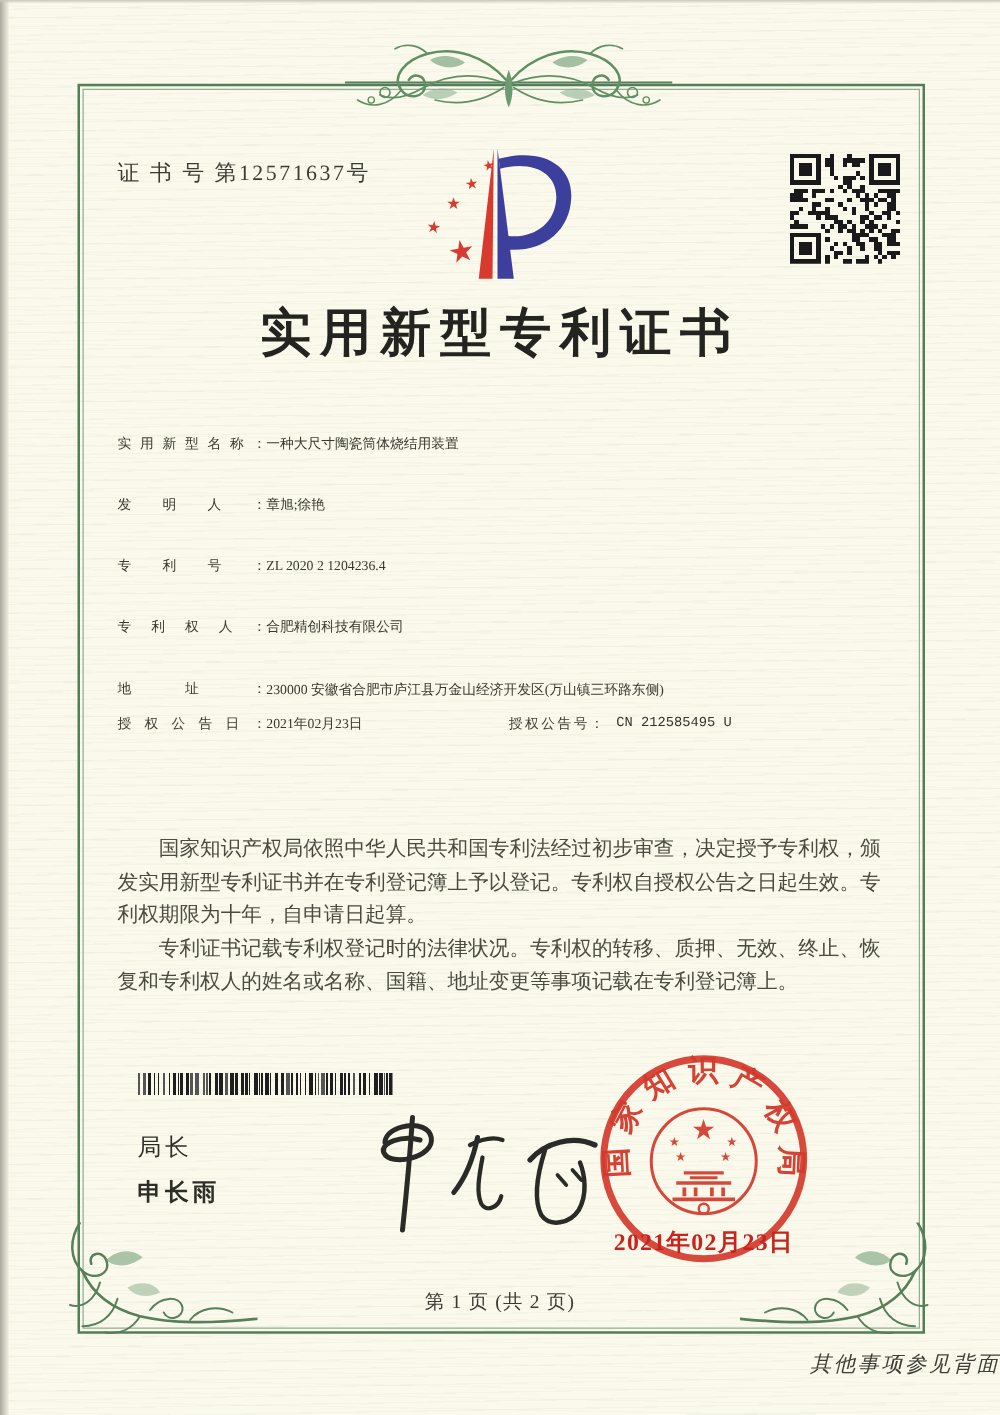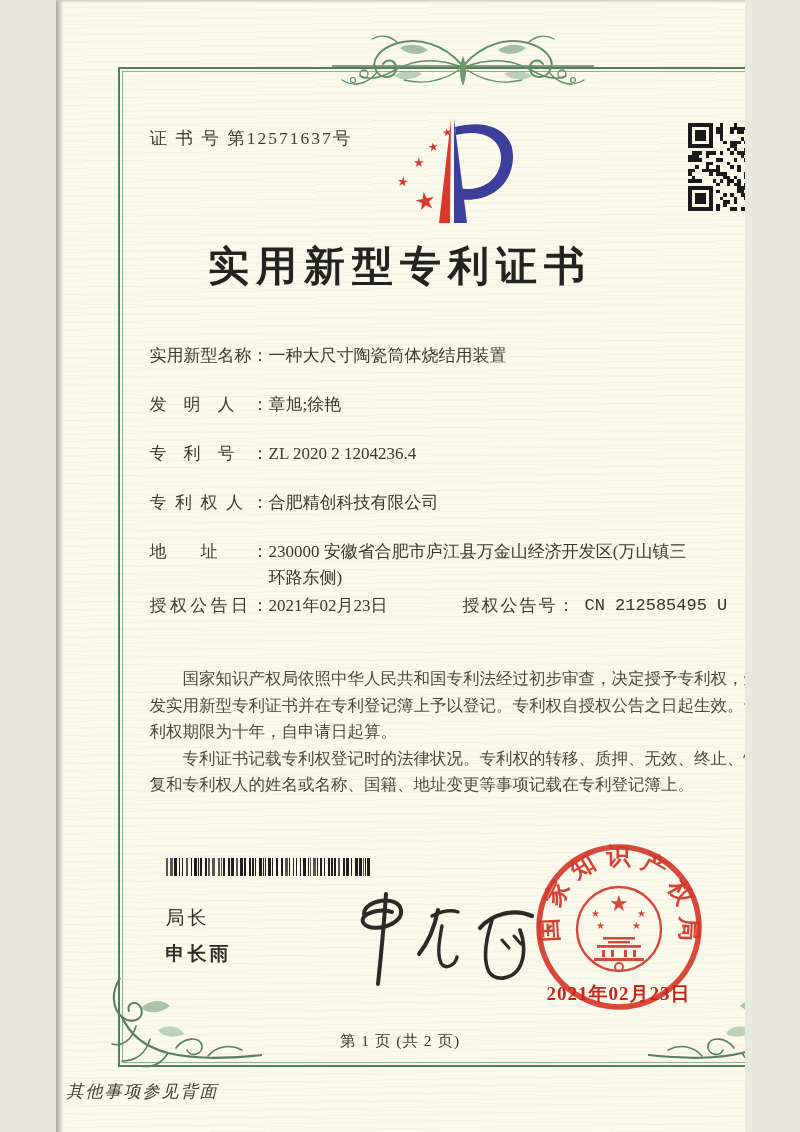--- a/index.html
+++ b/index.html
@@ -1,18 +1,18 @@
 <!DOCTYPE html>
 <html lang="zh"><head>
 <meta charset="utf-8">
 <style>
   html,body{margin:0;padding:0;background:#e9e8df;}
   .page{
     position:relative;
-    width:689px;height:1132px;
+    width:800px;height:1132px;
     margin:0 auto;
     background:
       repeating-linear-gradient(179deg, rgba(140,170,125,0.06) 0 1px, rgba(0,0,0,0) 1px 7px),
       repeating-linear-gradient(181deg, rgba(150,175,130,0.05) 0 1px, rgba(0,0,0,0) 1px 9px),
       #fbf9ec;
     overflow:hidden;
     font-family:"Liberation Serif","DejaVu Serif",serif;
     color:#33332e;
   }
   .scan-edge-left{position:absolute;left:0;top:0;bottom:0;width:7px;
@@ -28,21 +28,21 @@
   .flourish-corner{position:absolute;width:152px;height:92px;}
   .flourish-bl{left:54px;top:978px;}
   .flourish-br{left:592px;top:978px;transform:scaleX(-1);}
   
   .cert-no{position:absolute;left:94px;top:126px;font-size:17.5px;letter-spacing:2px;color:#3c3c34;}
   .logo{position:absolute;left:336px;top:114px;width:132px;height:114px;}
   .qr{position:absolute;left:632px;top:123px;width:88px;height:88px;}
   .title{position:absolute;left:0;right:0;top:239px;text-align:center;
     font-size:41px;font-weight:700;letter-spacing:7px;color:#23231f;}
   
-  .fields{position:absolute;left:94px;top:343px;width:620px;font-size:17px;line-height:25px;}
+  .fields{position:absolute;left:94px;top:343px;width:620px;font-size:11px;line-height:25px;}
   .field-row{display:flex;align-items:flex-start;margin-bottom:24px;}
   .flabel{width:119px;flex:0 0 119px;text-align:justify;text-align-last:justify;
     -moz-text-align-last:justify;color:#3a3a32;}
   .fvalue{color:#38382f;}
   .field-row.addr{margin-bottom:2px;}
   .addr .fvalue{width:424px;line-height:26px;}
   .fvalue.fixed{width:168px;flex:0 0 168px;}
   .flabel2{margin-left:26px;letter-spacing:2px;color:#3a3a32;}
   .fvalue2{margin-left:8px;font-family:Liberation Mono, monospace;}
   
@@ -57,21 +57,21 @@
   .director-name{position:absolute;left:110px;top:941px;font-size:19px;letter-spacing:3px;
     font-family:"Liberation Sans","DejaVu Sans",sans-serif;color:#2e2e29;font-weight:bold;}
   .signature{position:absolute;left:278px;top:884px;width:215px;height:110px;}
   
   .seal{position:absolute;left:477px;top:841px;width:172px;height:172px;}
   .seal-date{position:absolute;left:477px;top:981px;width:172px;text-align:center;
     font-size:19px;letter-spacing:1px;color:#c8231c;font-weight:600;}
   
   .page-indicator{position:absolute;left:0;right:0;top:1031px;text-align:center;
     font-size:15.5px;letter-spacing:1px;color:#3a3a32;}
-  .back-note{position:absolute;left:11px;right:0;top:1080px;text-align:left;
+  .back-note{position:absolute;left:11px;right:0;top:1080px;text-align:right;
     font-size:17px;letter-spacing:2px;color:#3e3e36;font-style:italic;}
 </style>
 </head>
 <body>
 
 <div class="page">
   <div class="scan-edge-left"></div>
   <div class="scan-edge-top"></div>
 
   <div class="frame"></div>

